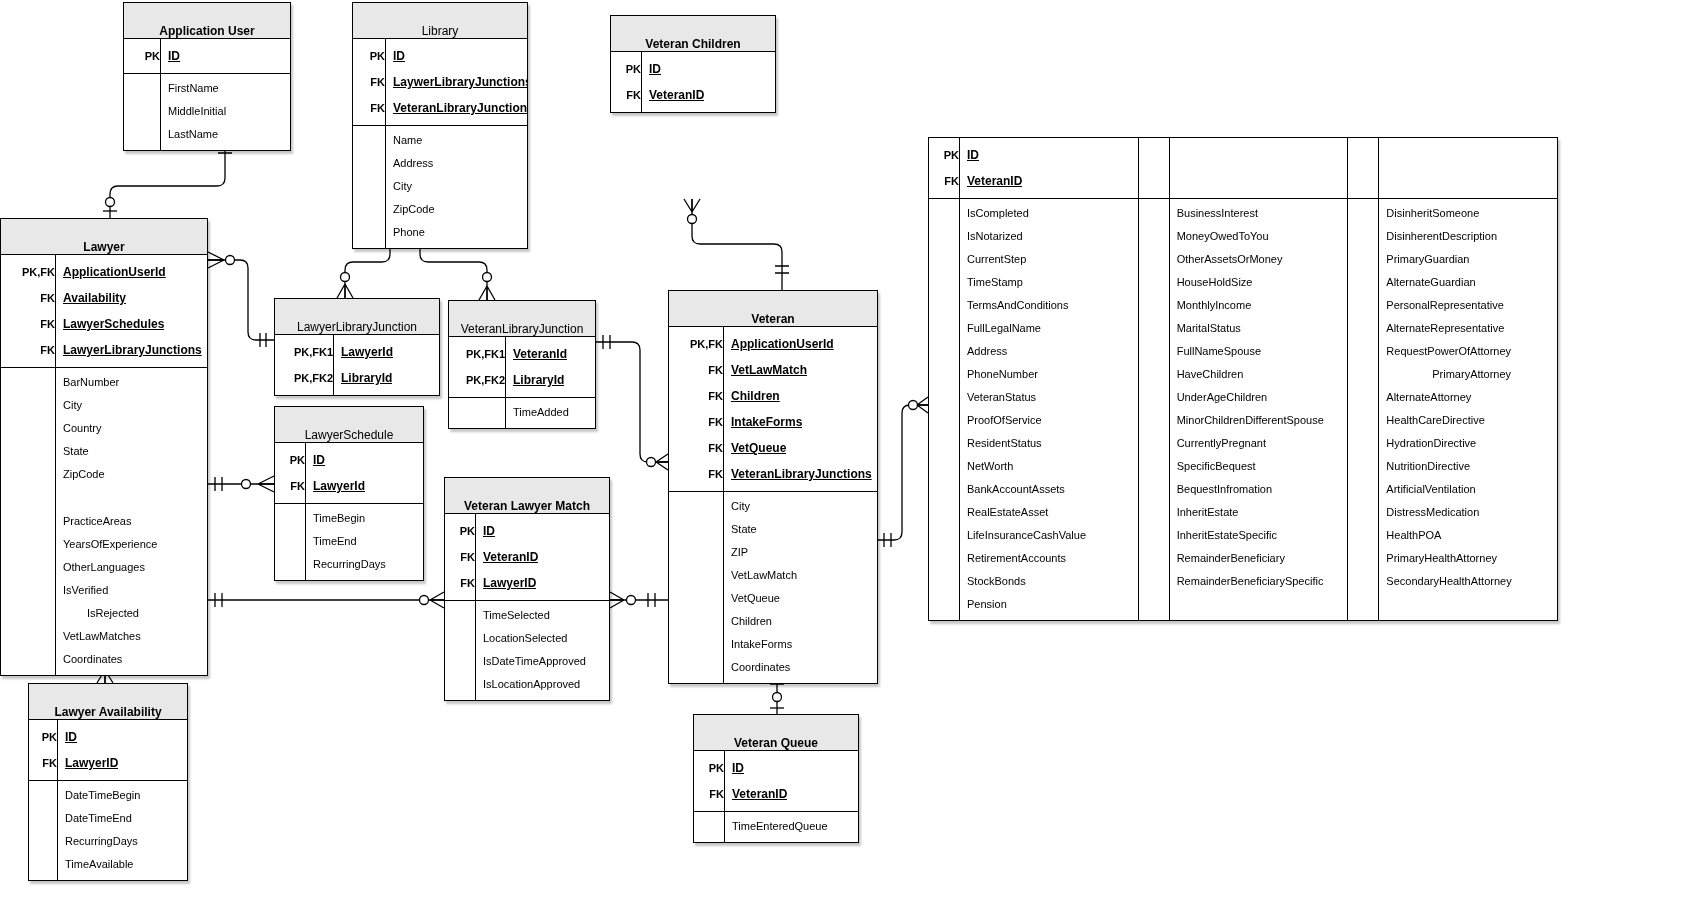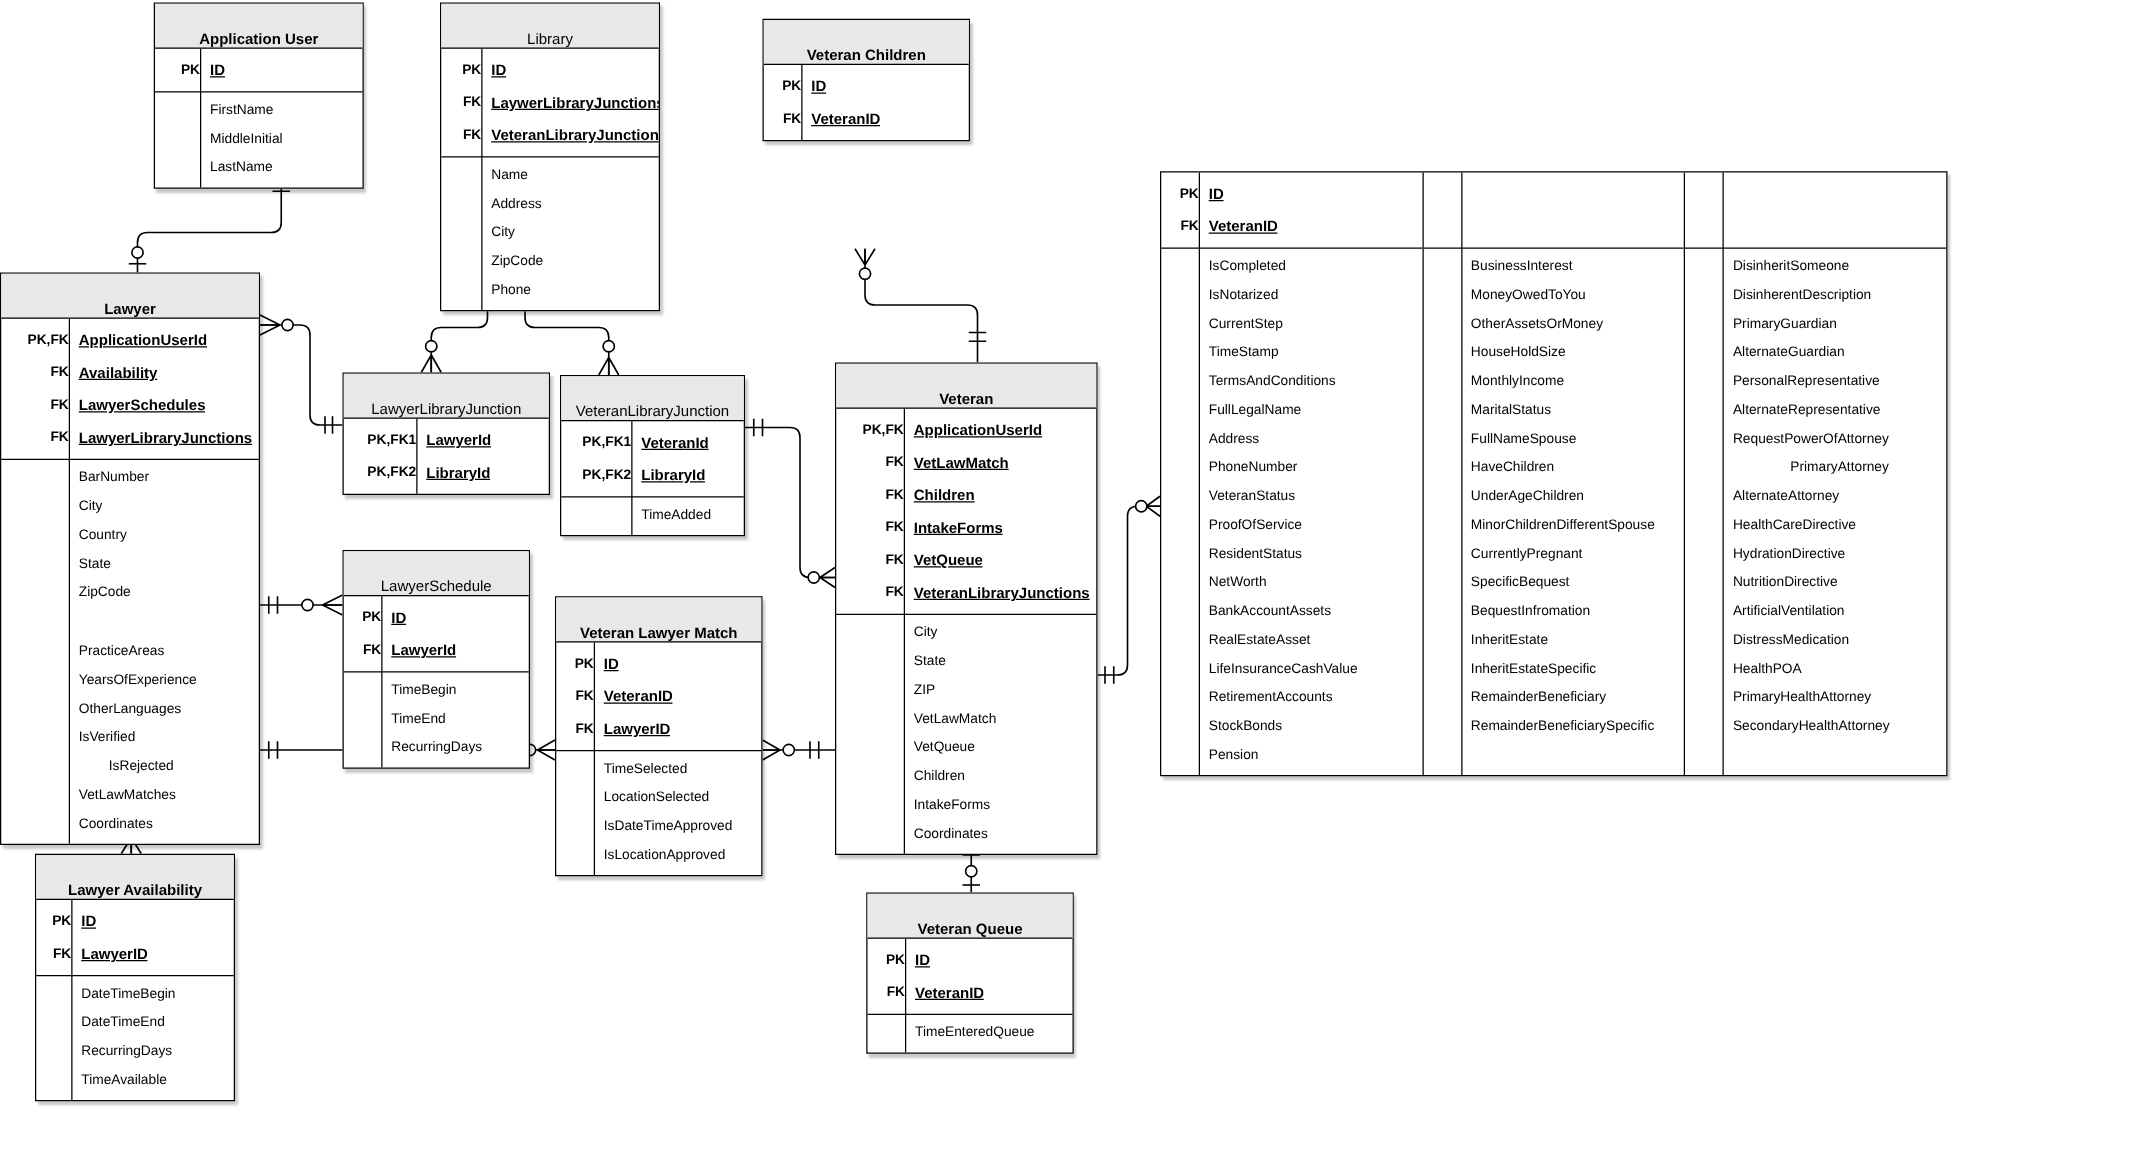--- a/index.html
+++ b/index.html
@@ -258,21 +258,21 @@
                 <span class="tag" style="width: 56px;">PK,FK2</span>
                 <span class="nm">LibraryId</span>
               </div>
             </div>
             <div class="flds">
               <div class="frow" style="padding-left: 64px;">TimeAdded</div>
             </div>
           </div>
         </div>
       </div>
-      <div class="entity" style="left: 274px; top: 440px; width: 150px;">
+      <div class="entity" style="left: 274px; top: 406px; width: 150px;">
         <div class="hdr plain">
           <div class="hcell">LawyerSchedule</div>
         </div>
         <div class="body">
           <div class="col">
             <div class="vline" style="left: 30px;"></div>
             <div class="keys">
               <div class="krow">
                 <span class="tag" style="width: 30px;">PK</span>
                 <span class="nm">ID</span>

